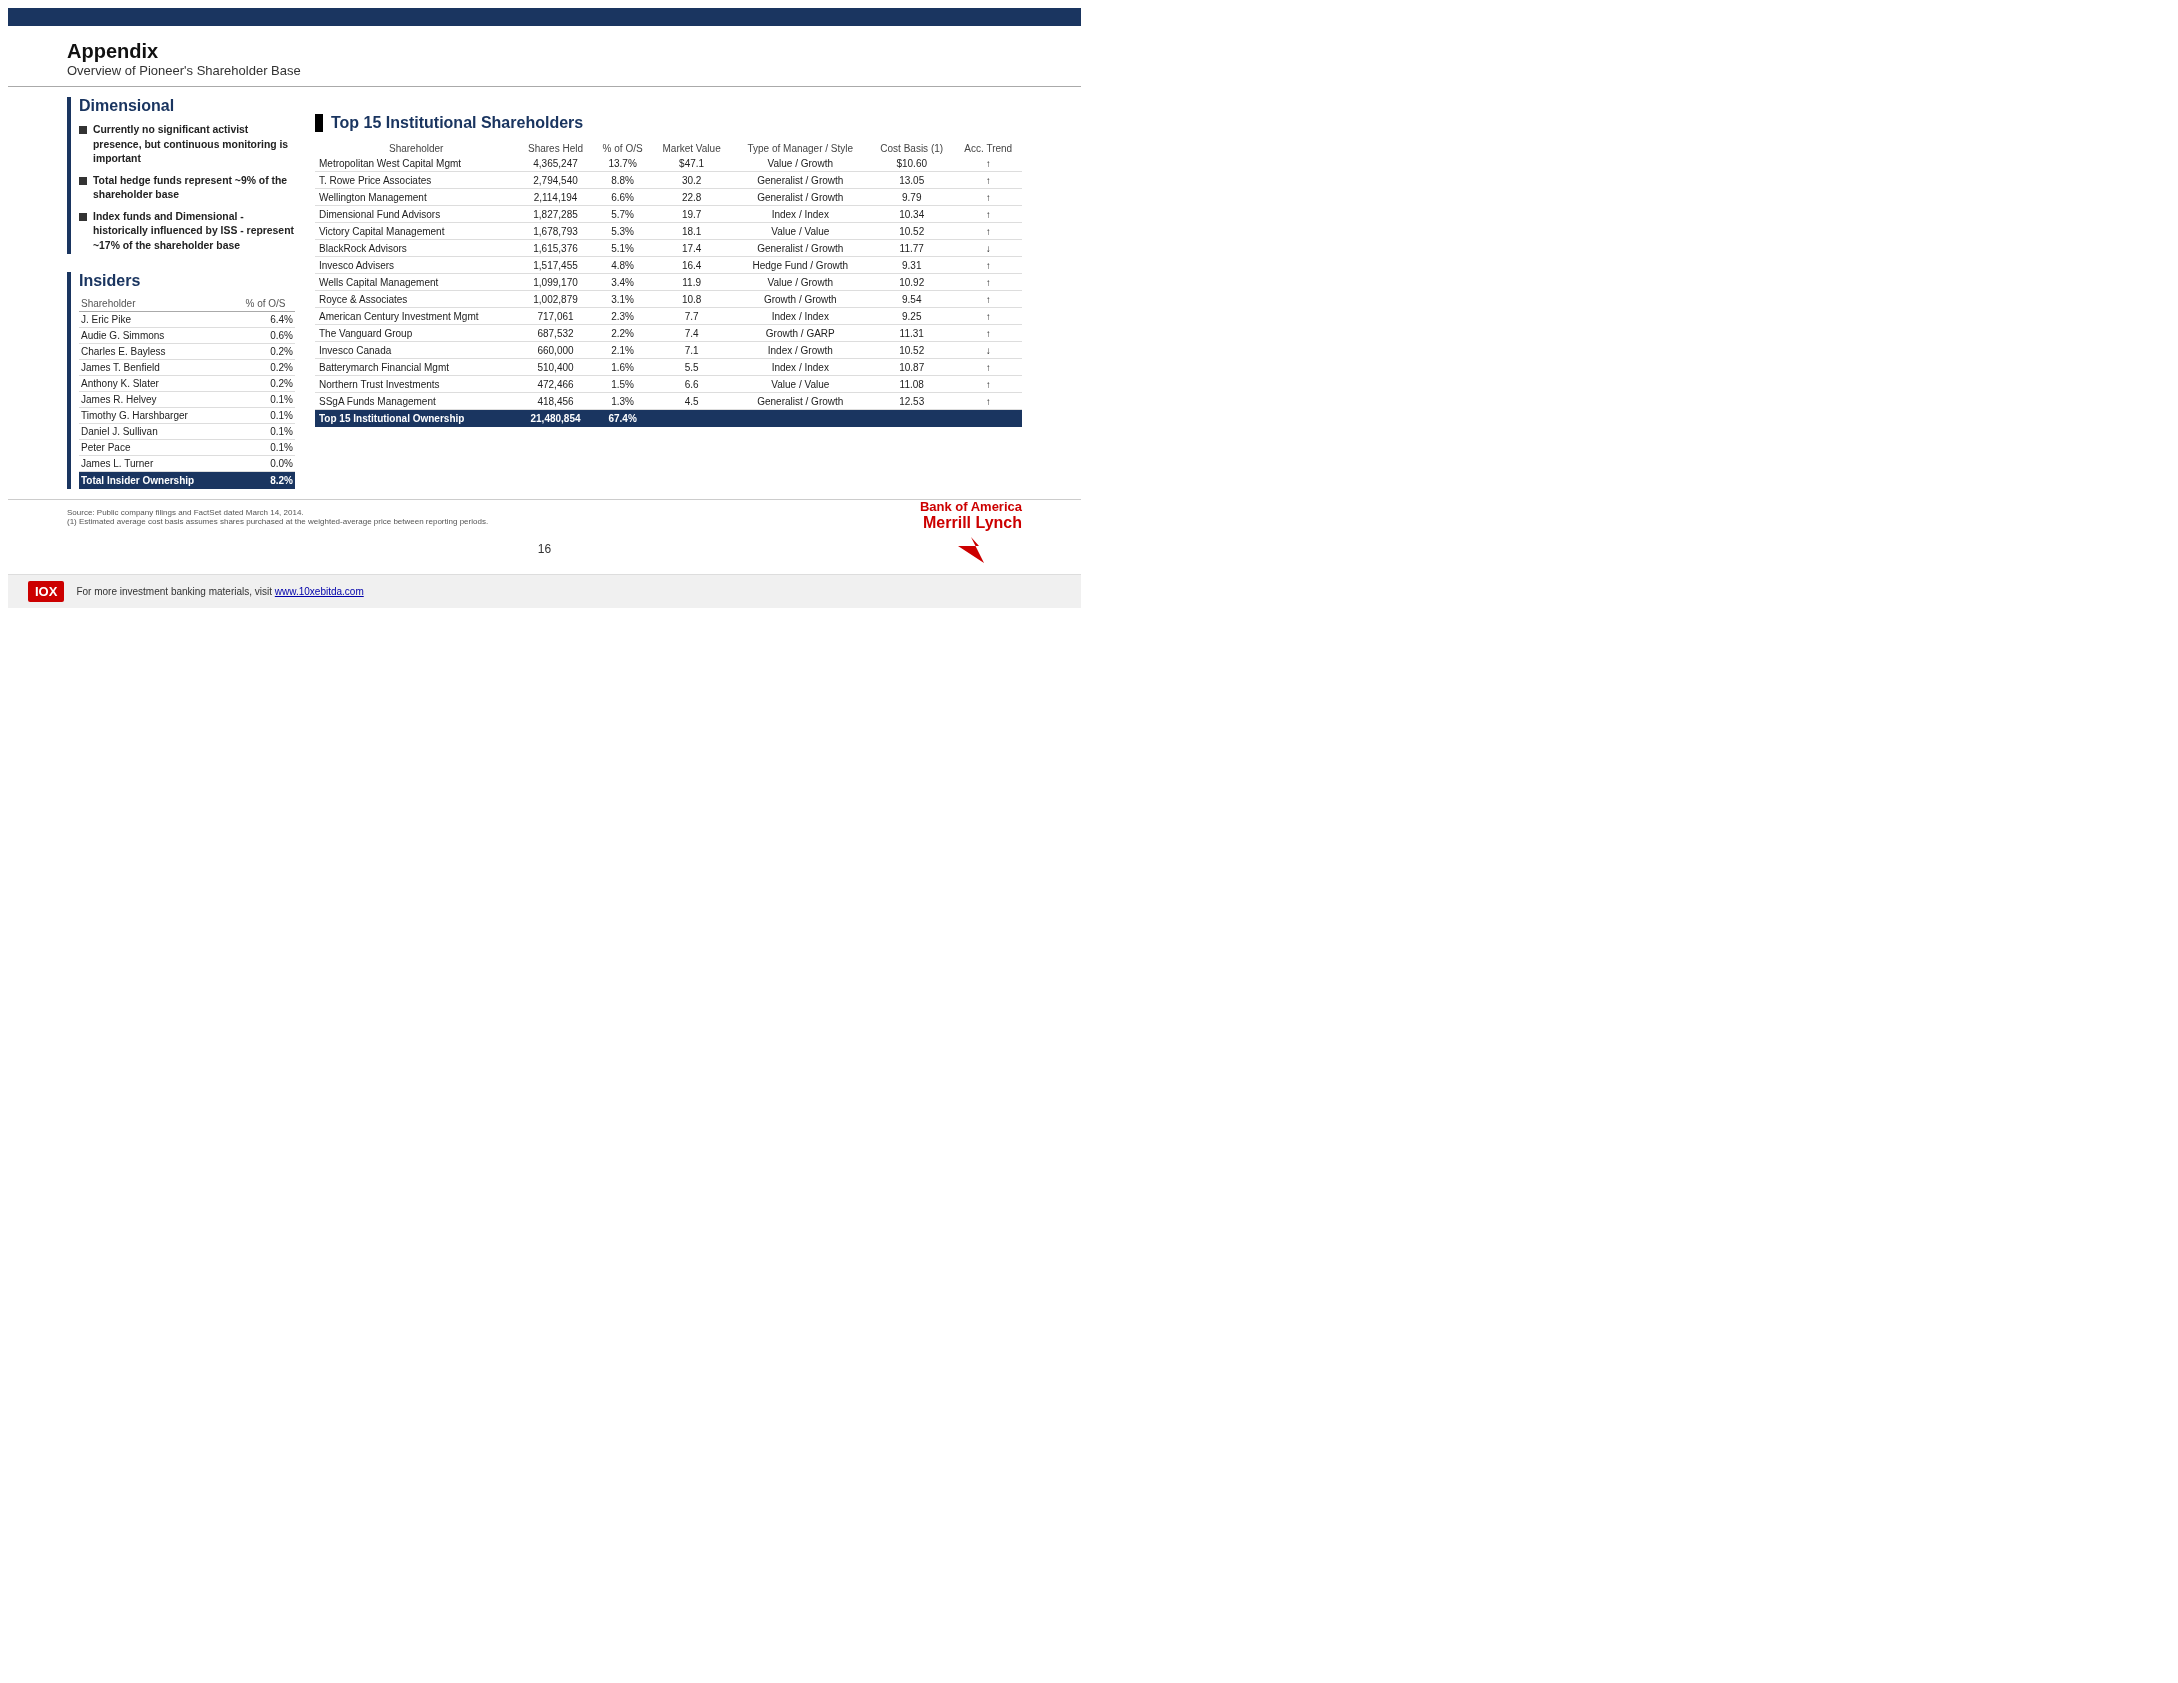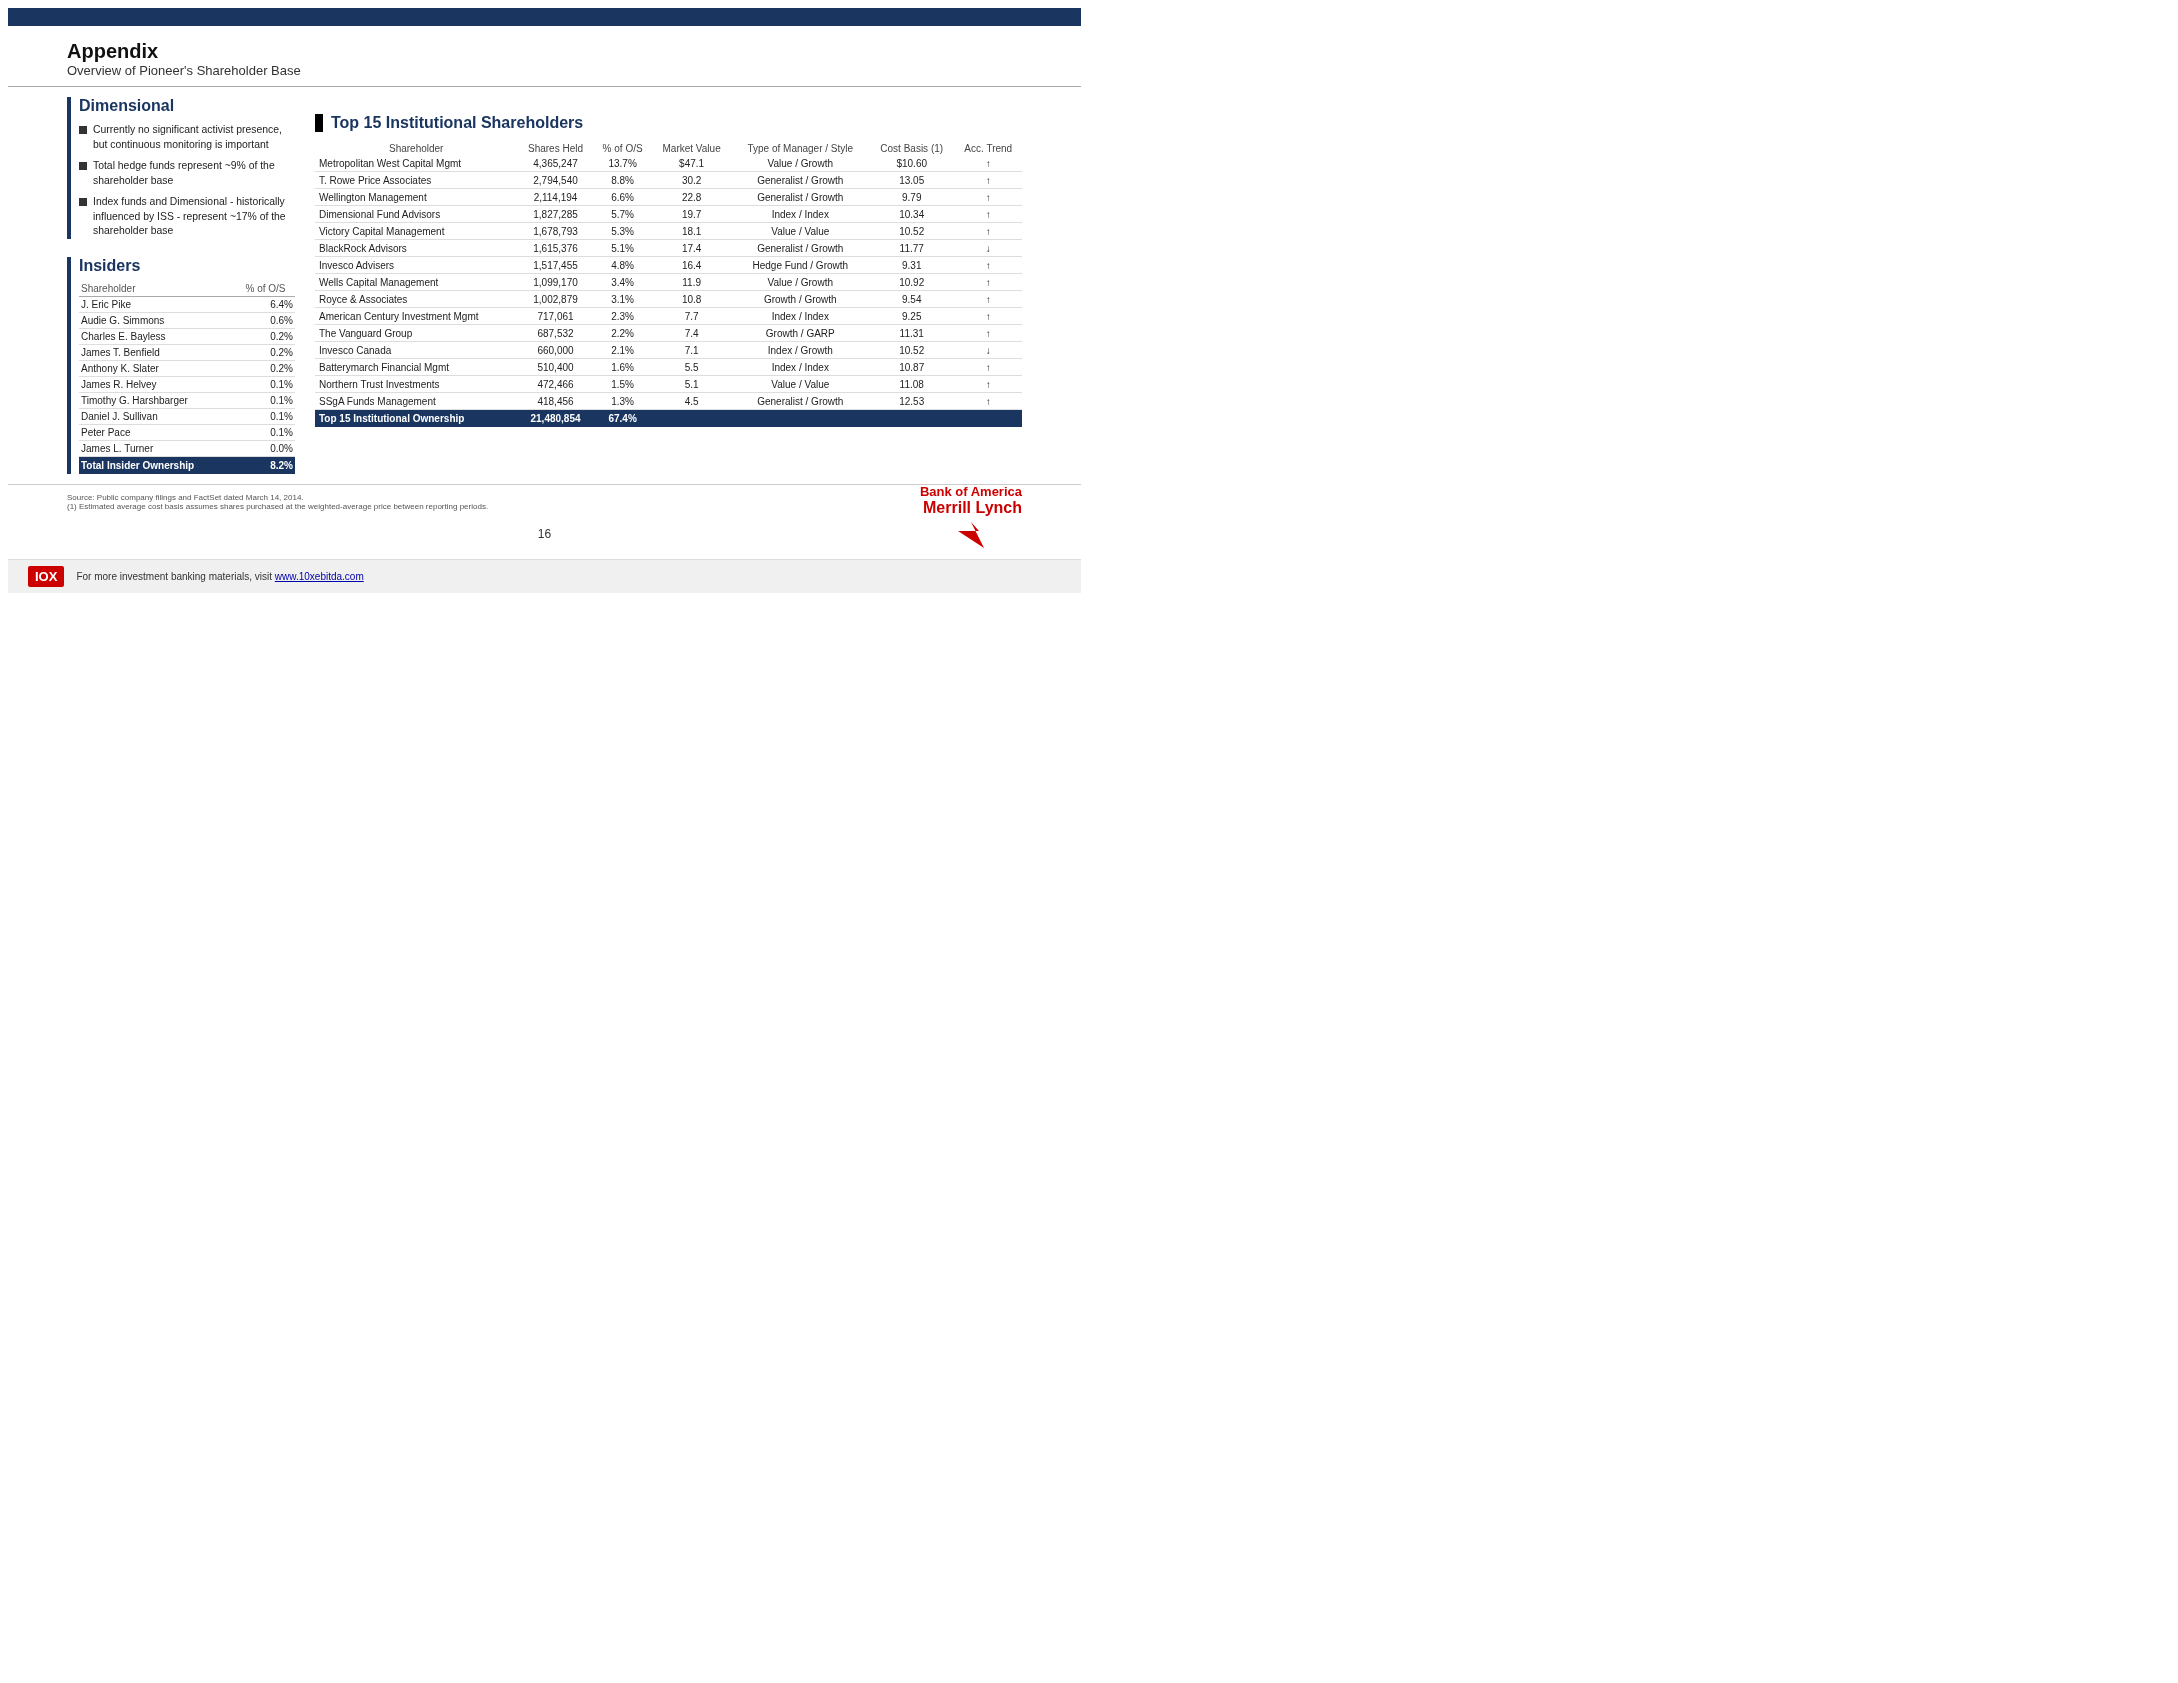--- a/index.html
+++ b/index.html
@@ -58,20 +58,21 @@
     }
     .observations-title {
       font-size: 16px;
       font-weight: bold;
       color: #1a3560;
       margin-bottom: 8px;
     }
     .observations-list {
       list-style: none;
       padding: 0;
+      font-weight: bold;
     }
     .observations-list li {
       display: flex;
       align-items: flex-start;
       margin-bottom: 7px;
       font-size: 10.4px;
       line-height: 1.4;
       color: #222;
     }
     .obs-bullet {
@@ -461,21 +462,21 @@
       <td>1.6%</td>
       <td>5.5</td>
       <td>Index / Index</td>
       <td>10.87</td>
       <td class="trend-up">↑</td>
     </tr>
             <tr>
       <td>Northern Trust Investments</td>
       <td>472,466</td>
       <td>1.5%</td>
-      <td>5.1</td>
+      <td>6.6</td>
       <td>Value / Value</td>
       <td>11.08</td>
       <td class="trend-up">↑</td>
     </tr>
             <tr>
       <td>SSgA Funds Management</td>
       <td>418,456</td>
       <td>1.3%</td>
       <td>4.5</td>
       <td>Generalist / Growth</td>

